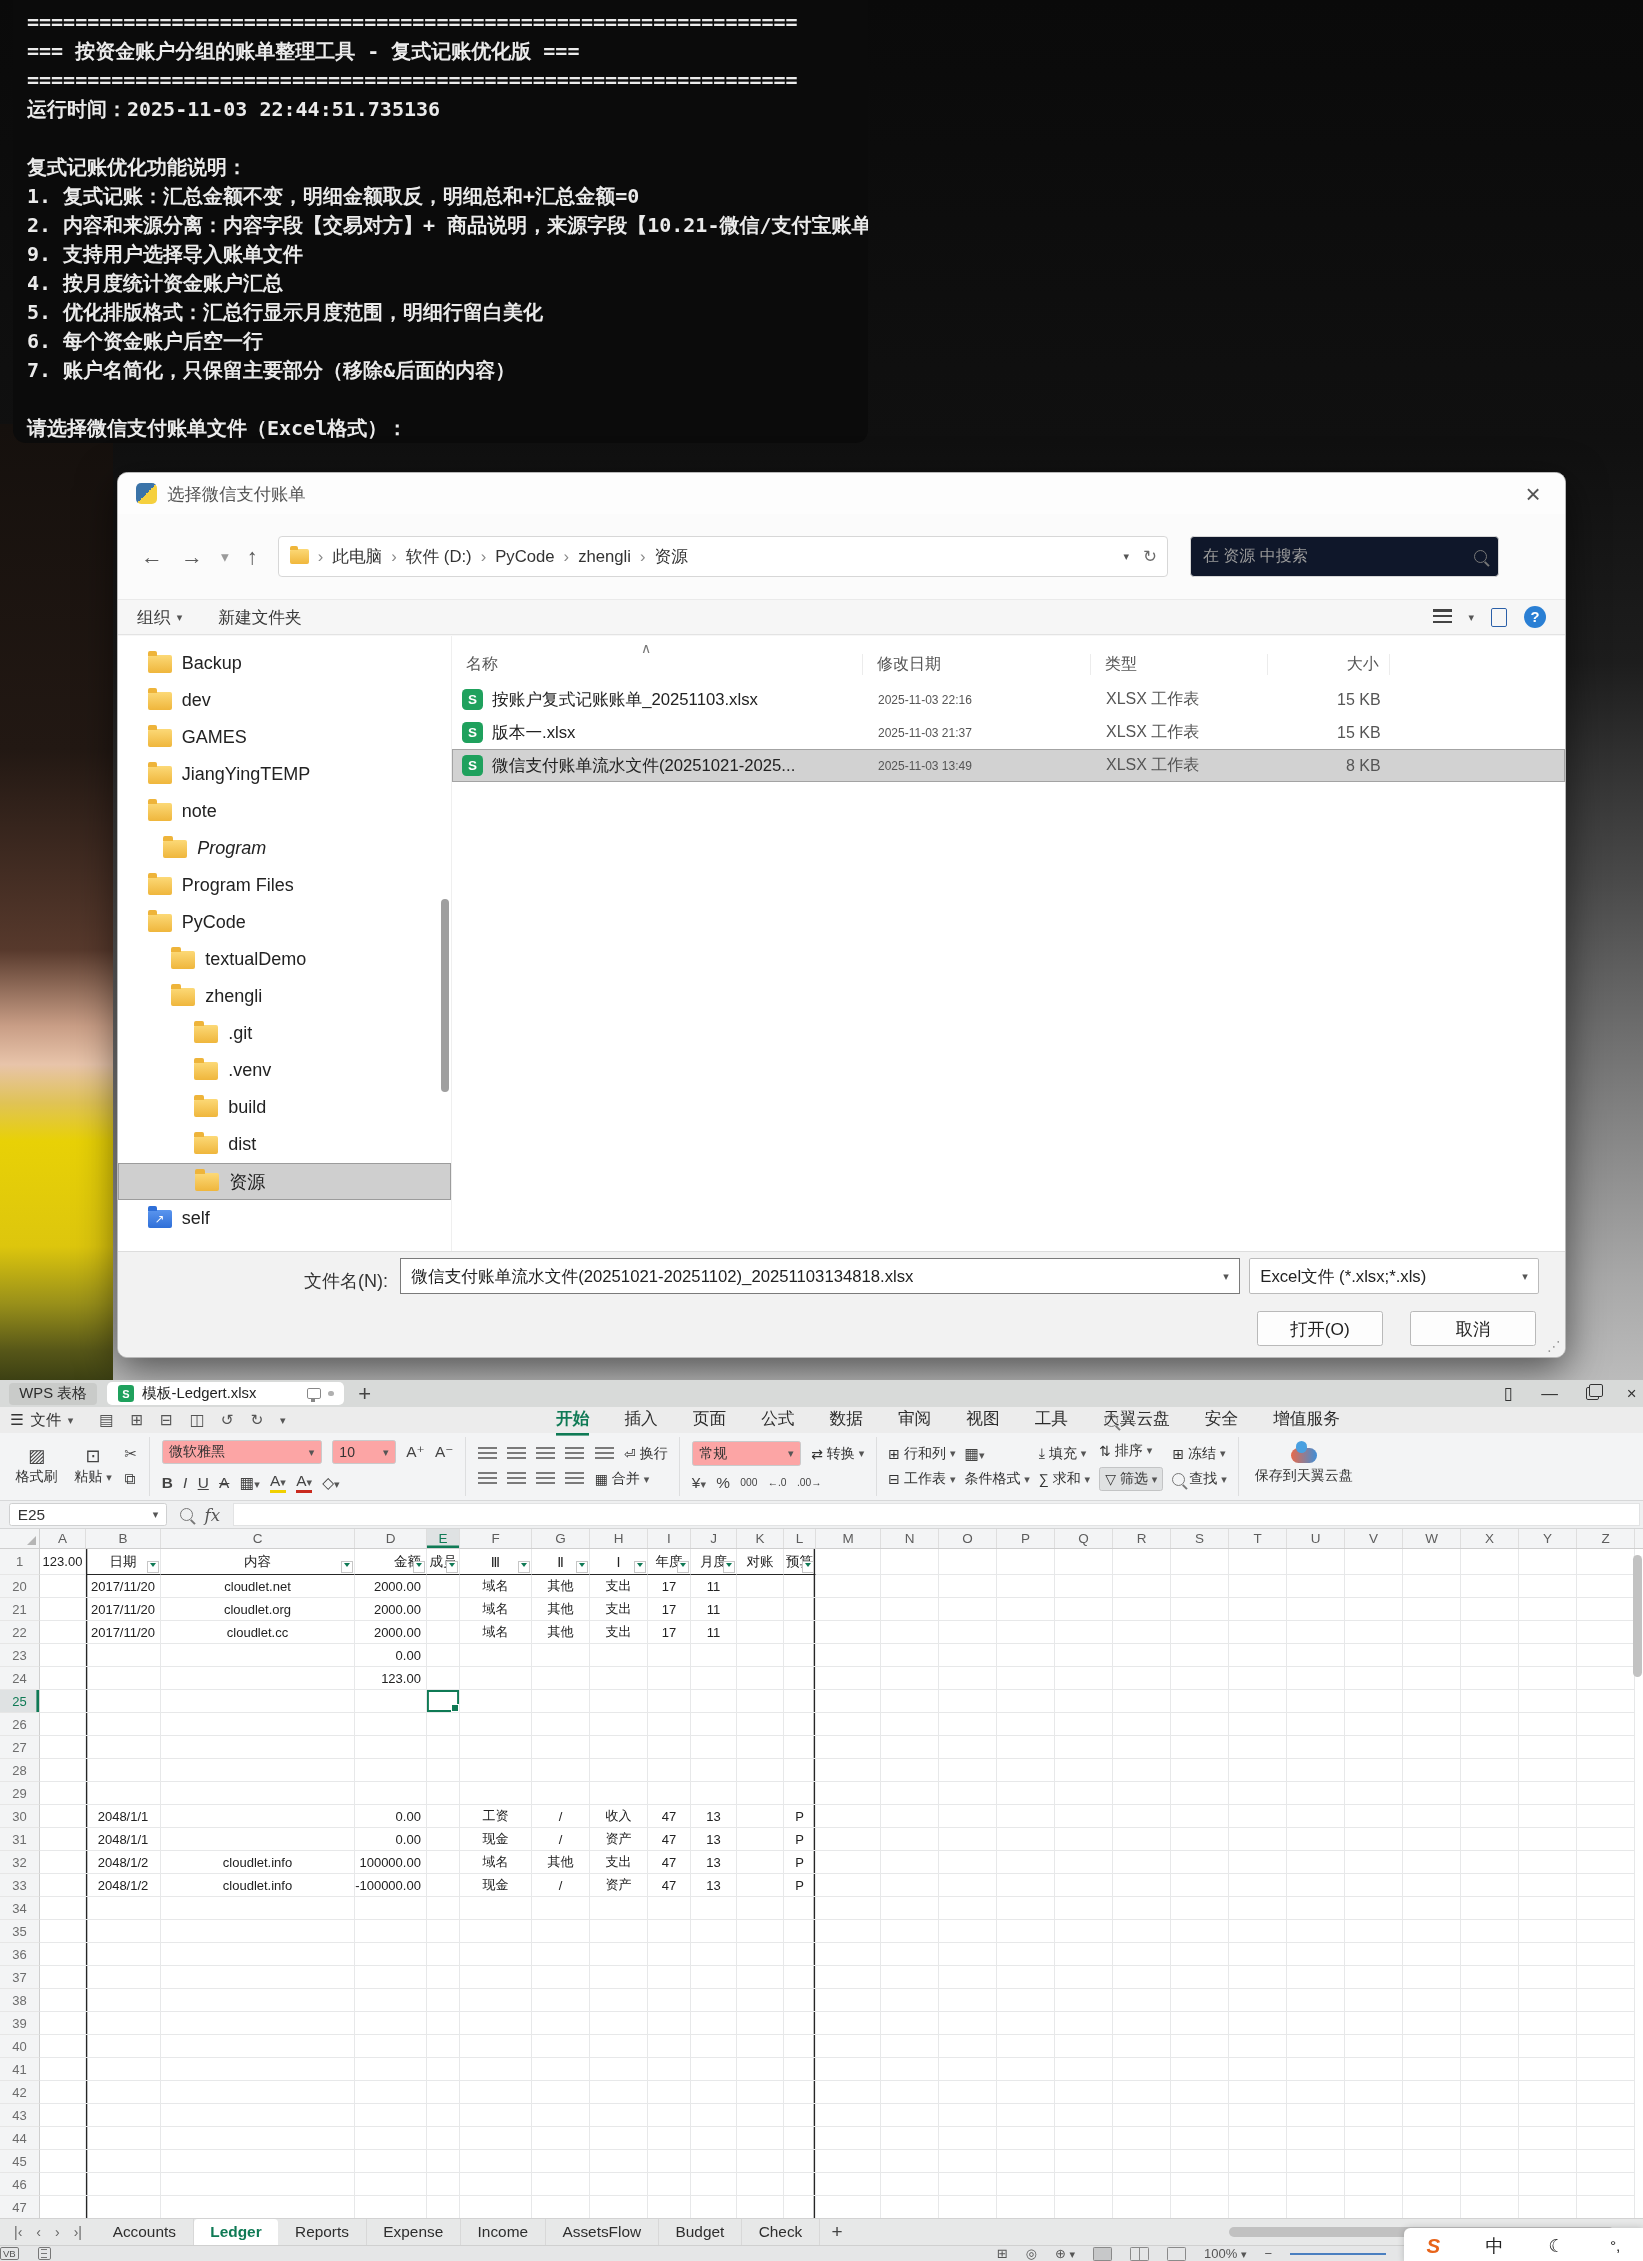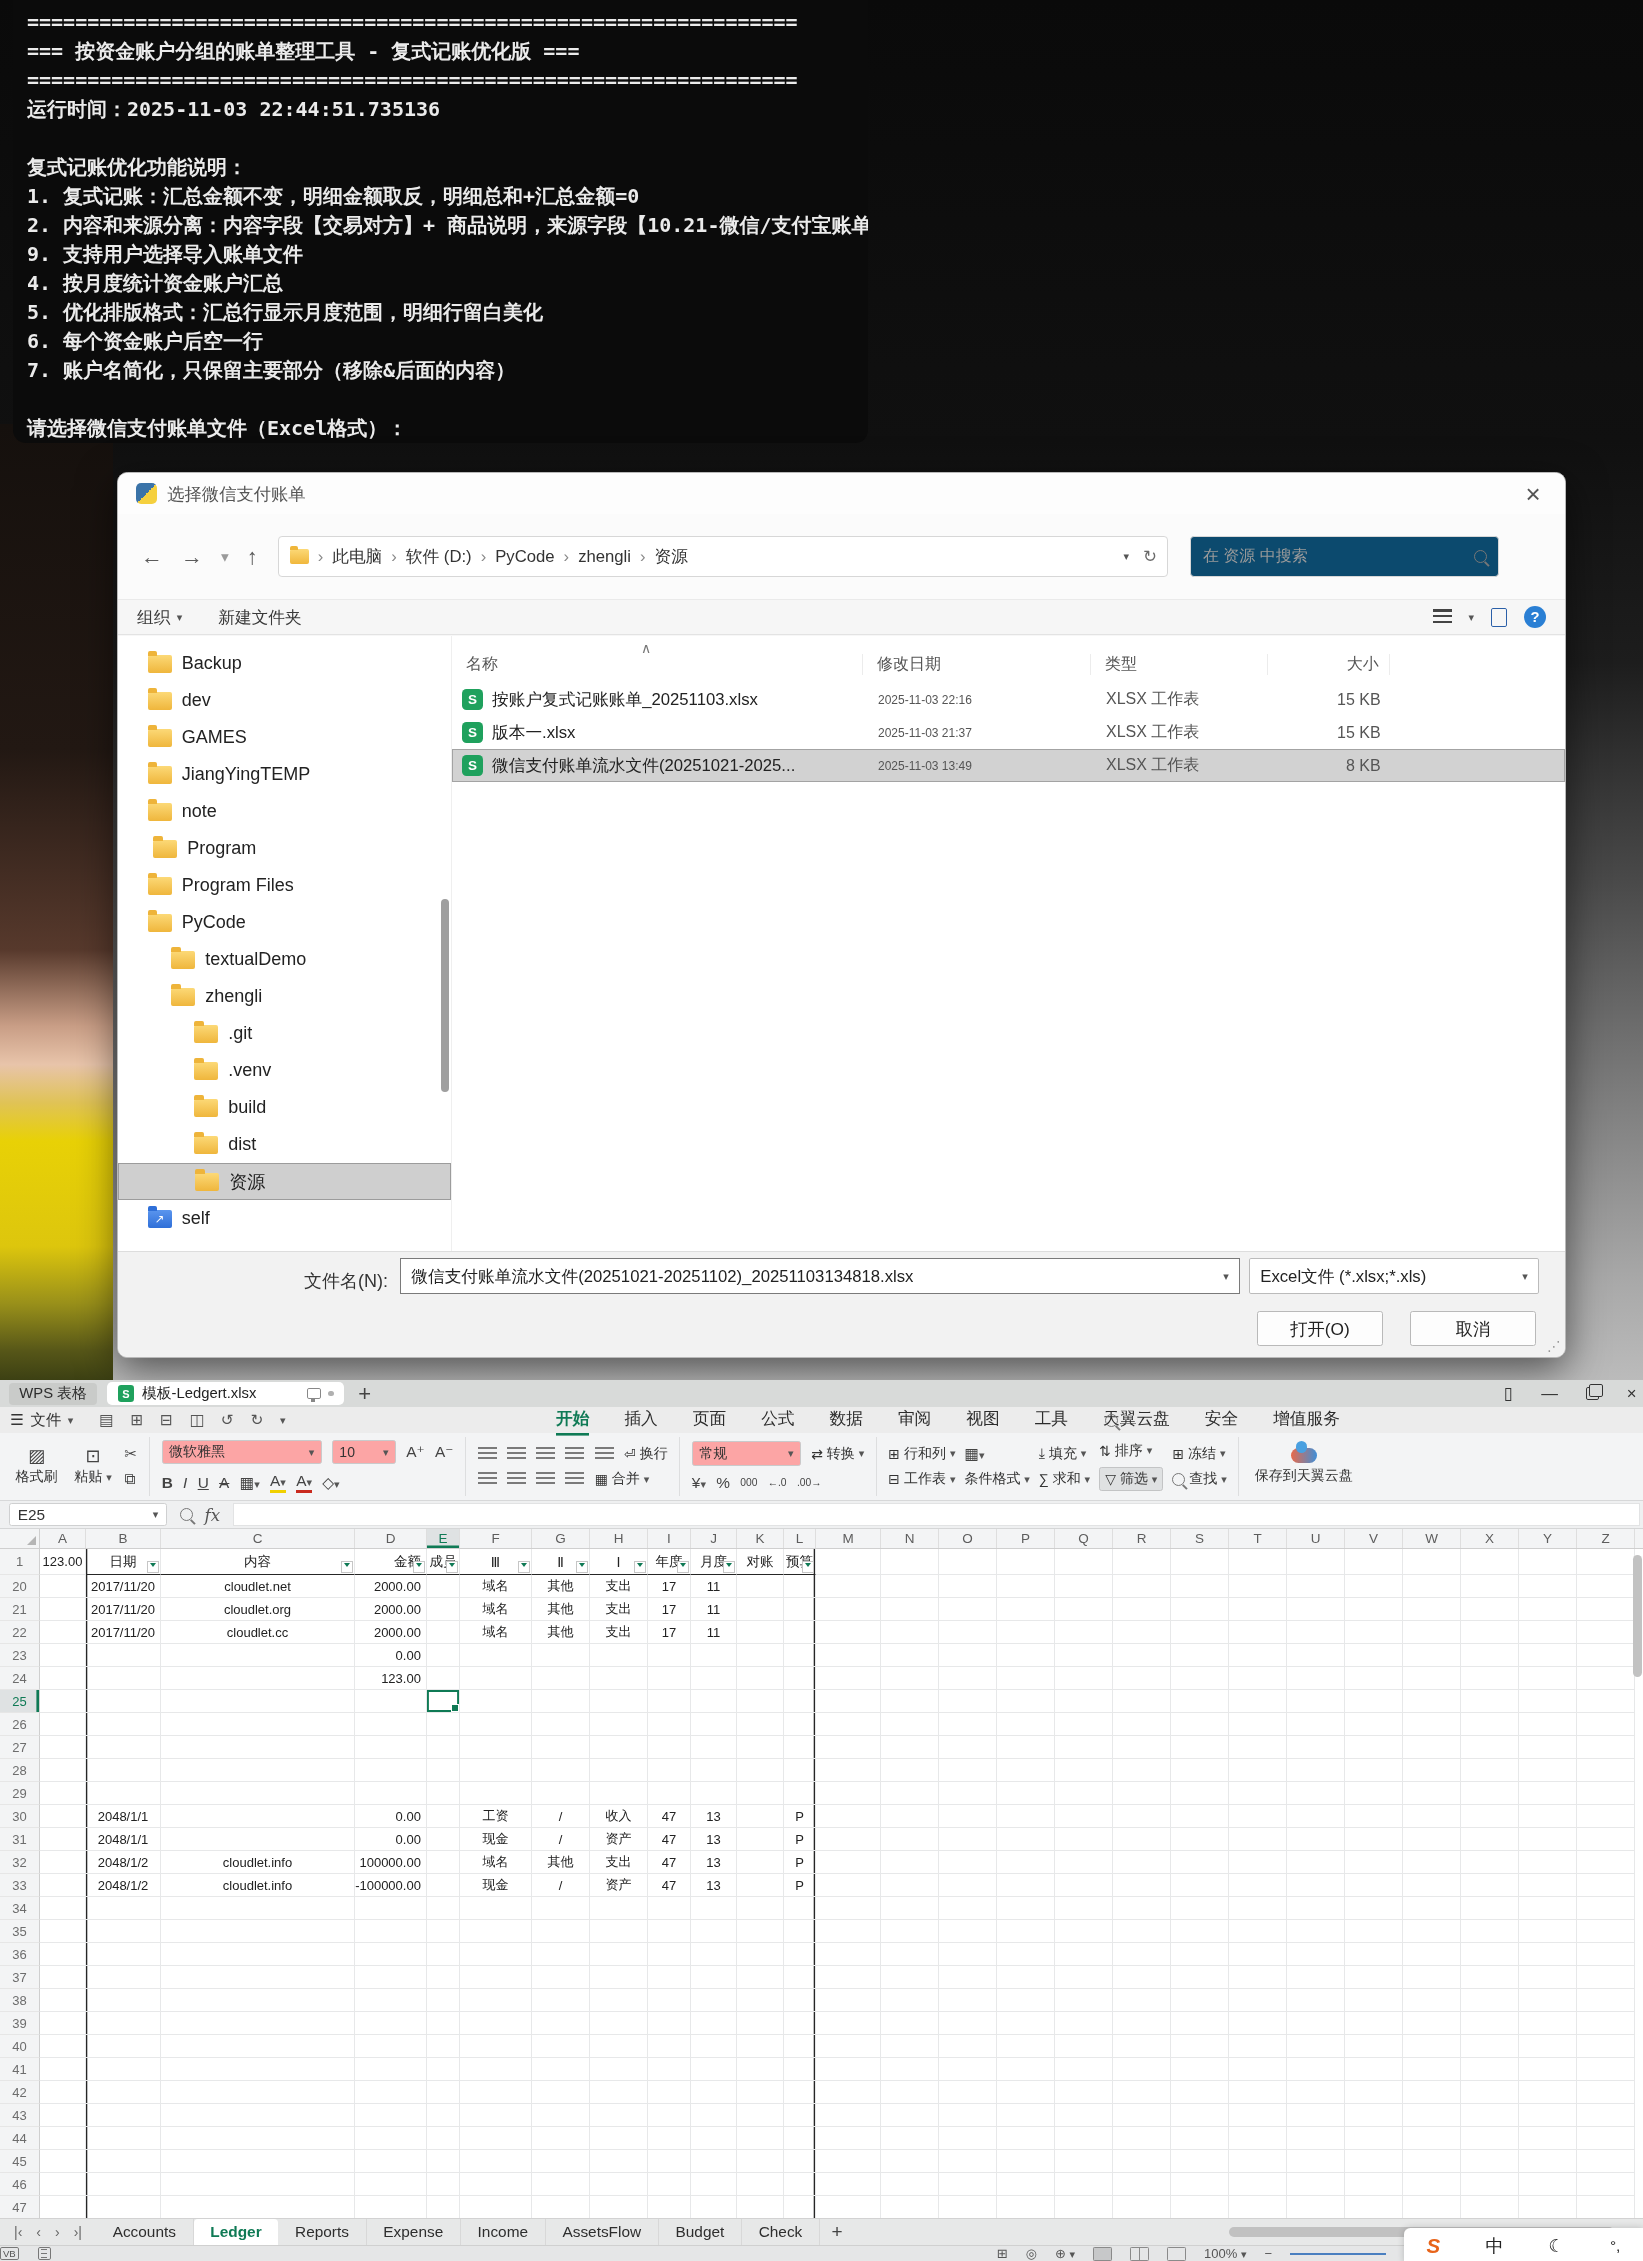--- a/index.html
+++ b/index.html
@@ -29,21 +29,21 @@
   .dlg-nav { height:85px; background:#fbfbfb; display:flex; align-items:center; padding:0 14px; }
   .nav-ic { font-size:22px; color:#5a5a5a; margin:0 9px; }
   .nav-ic.dim { color:#9a9a9a; font-size:15.4px; }
   .addr-bar { margin-left:11.6px; width:890px; height:41px; background:#fff; border:0.6px solid #d7d7d7;
     border-radius:3.9px; display:flex; align-items:center; padding:0 10.3px; }
   .mini-folder { width:19px; height:14.8px; background:linear-gradient(#fcd977,#f0b73c); border-radius:1.9px; position:relative; flex:none; }
   .mini-folder::before { content:""; position:absolute; top:-3.2px; left:0; width:8.3px; height:4.5px; background:#efb63a; border-radius:1.9px 1.9px 0 0; }
   .crumb-sep { color:#8a8a8a; font-size:16.7px; margin:0 9px; }
   .crumb { font-size:16.7px; color:#333; }
   .addr-right { margin-left:auto; display:flex; align-items:center; gap:14px; color:#6a6a6a; font-size:16.7px; }
-  .search-box { margin-left:22px; width:309px; height:41px; background:#0c4a6e; border:0.6px solid #d7d7d7;
+  .search-box { margin-left:22px; width:309px; height:41px; background:#0f172a; border:0.6px solid #d7d7d7;
     border-radius:3.9px; display:flex; align-items:center; padding:0 11.6px;justify-content:center; }
   .search-ph { font-size:16px; color:#9a9a9a; }
   .mag { width:13px; height:13px; border:1.9px solid #777; border-radius:50%; position:relative; flex:none; }
   .mag::after { content:""; position:absolute; width:1.9px; height:6.4px; background:#777; left:11px; top:10.3px; transform:rotate(-45deg); }
   .search-box .mag { margin-left:auto; }
   .dlg-toolbar { height:36px; background:#f6f6f6; border-top:0.6px solid #eaeaea; border-bottom:0.6px solid #e3e3e3;
     display:flex; align-items:center; padding:0 19px; font-size:16.7px; color:#3a3a3a; }
   .tb-item { display:flex; align-items:center; gap:6.4px; margin-right:36px; }
   .dd { font-size:11px; color:#555; }
   .tb-right { margin-left:auto; display:flex; align-items:center; gap:16.7px; }
@@ -285,21 +285,21 @@
             <span class="tree-label">GAMES</span>
           </div>
           <div class="tree-item" style="padding-left: 29.5px;">
             <span class="ficon"></span>
             <span class="tree-label">JiangYingTEMP</span>
           </div>
           <div class="tree-item" style="padding-left: 29.5px;">
             <span class="ficon"></span>
             <span class="tree-label">note</span>
           </div>
-          <div class="tree-item" style="padding-left: 35px;">
+          <div class="tree-item" style="padding-left: 45px; font-style: italic;">
             <span class="ficon"></span>
             <span class="tree-label">Program</span>
           </div>
           <div class="tree-item" style="padding-left: 29.5px;">
             <span class="ficon"></span>
             <span class="tree-label">Program Files</span>
           </div>
           <div class="tree-item" style="padding-left: 29.5px;">
             <span class="ficon"></span>
             <span class="tree-label">PyCode</span>

